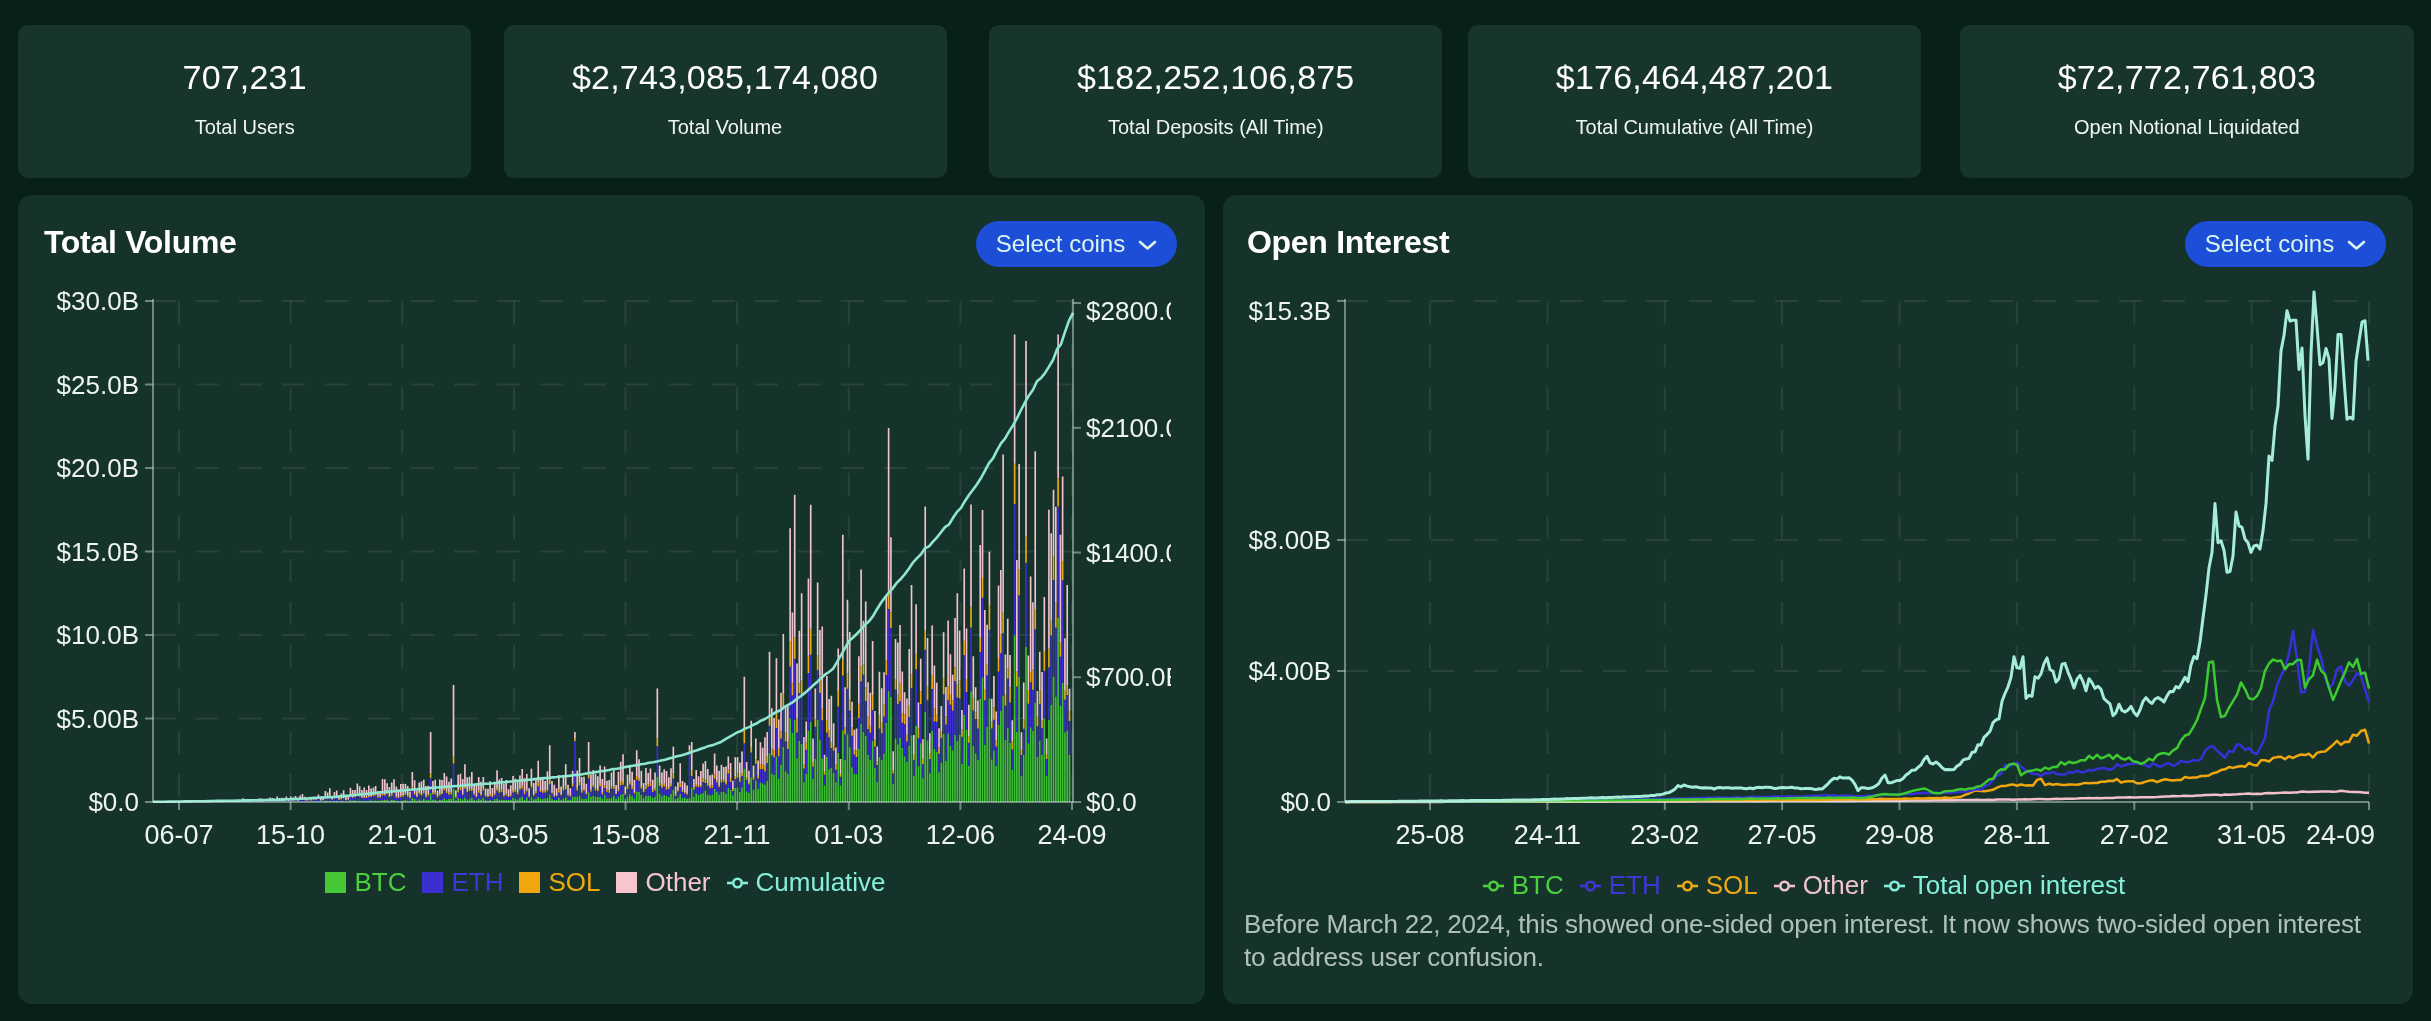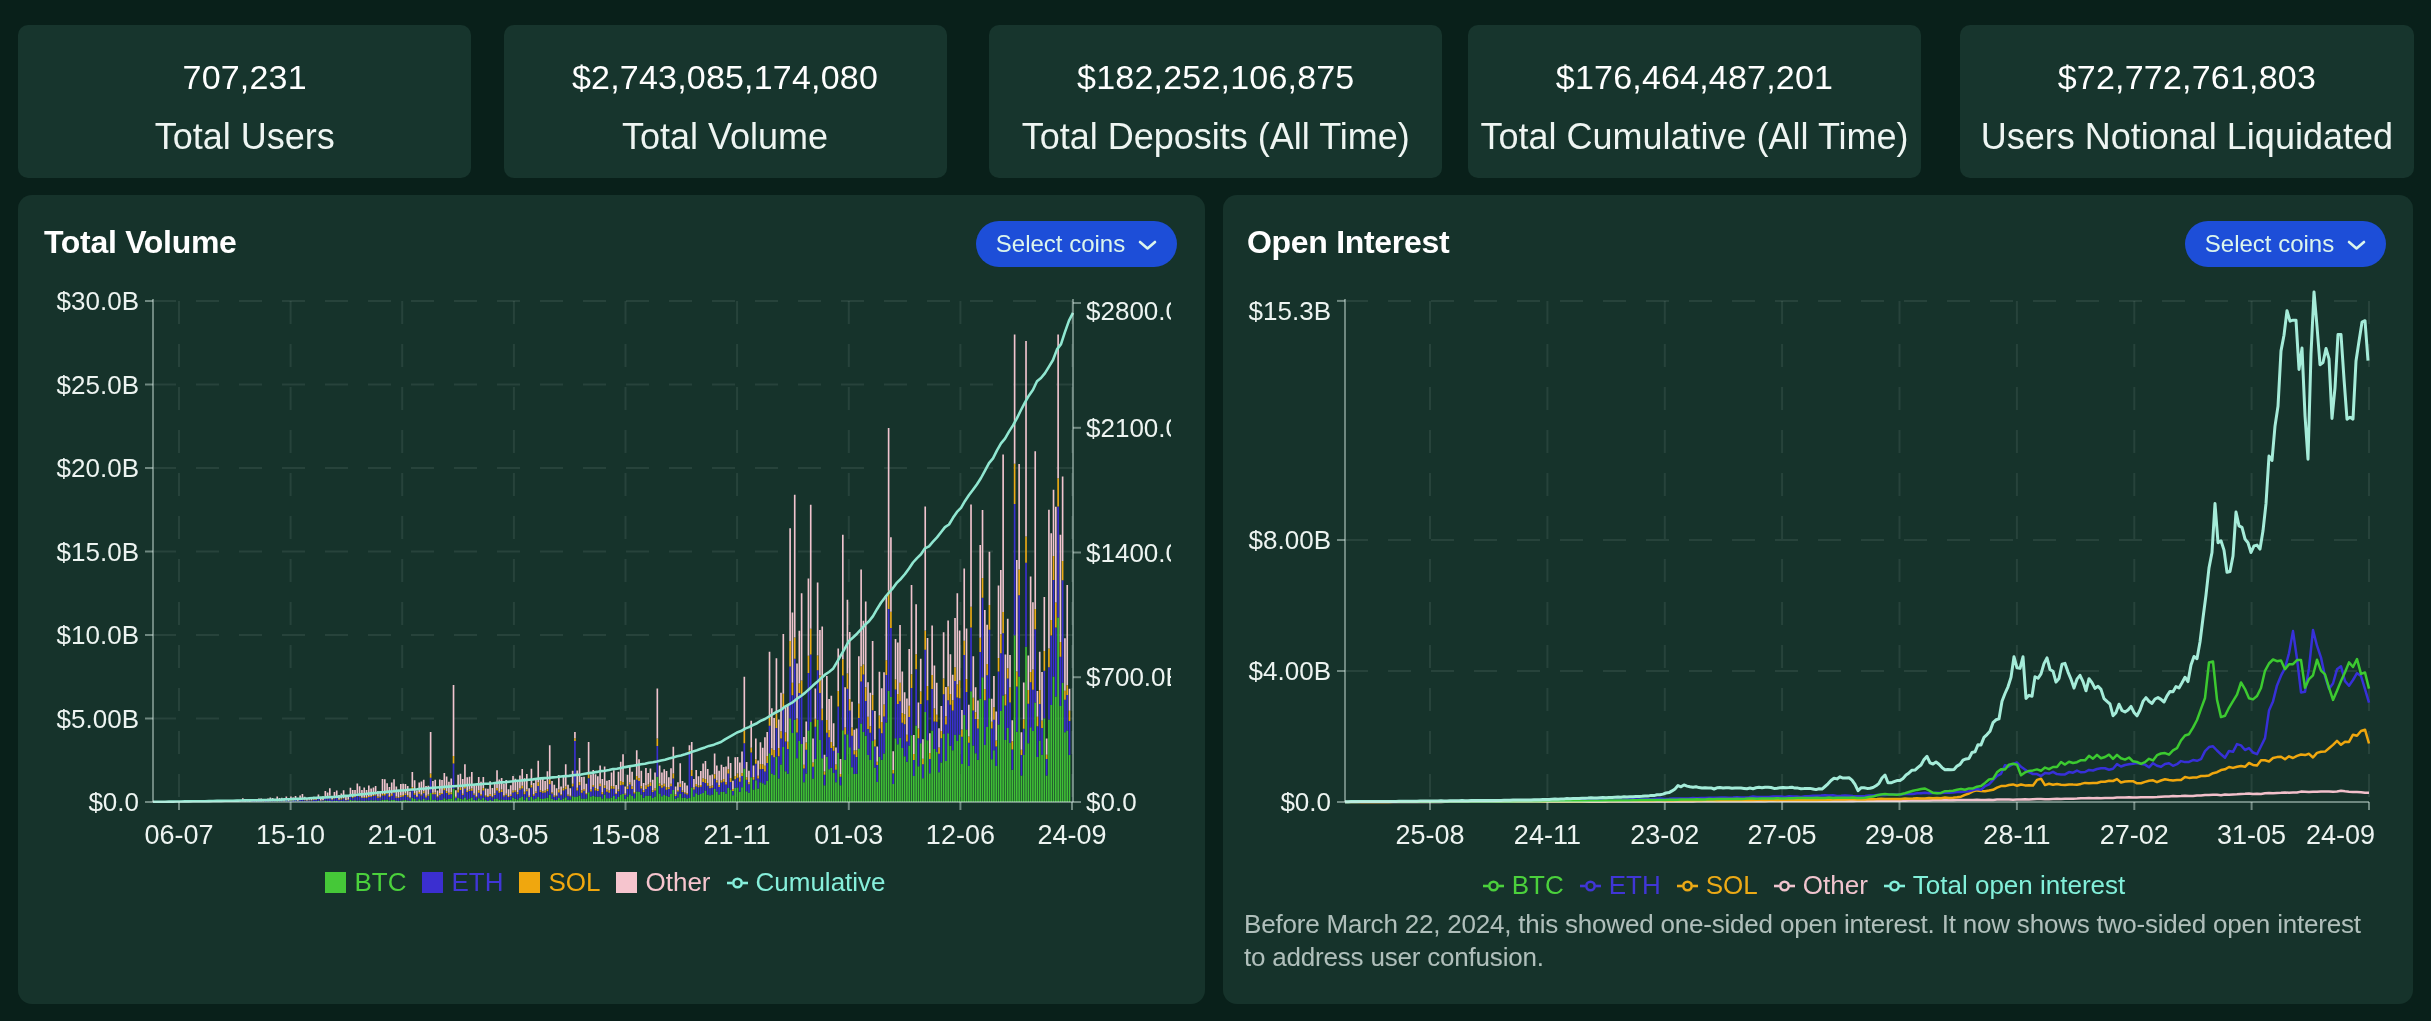--- a/index.html
+++ b/index.html
@@ -1,18 +1,18 @@
 <!DOCTYPE html>
 <html><head><meta charset="utf-8"><style>
 *{margin:0;padding:0;box-sizing:border-box}
 html,body{width:2431px;height:1021px;background:#09201a;overflow:hidden;
   font-family:"Liberation Sans",sans-serif;position:relative}
 .card{position:absolute;top:25px;height:153px;background:#17352d;border-radius:10px;text-align:center}
 .card .num{margin-top:33px;font-size:34px;font-weight:400;color:#ffffff;letter-spacing:0.2px}
-.card .lab{margin-top:19px;font-size:36px;color:#eef5f2}
+.card .lab{margin-top:19px;font-size:20px;color:#eef5f2}
 .panel{position:absolute;top:195px;height:809px;background:#16332b;border-radius:14px;overflow:hidden}
 .ptitle{position:absolute;top:224px;font-size:32px;letter-spacing:-0.3px;font-weight:700;color:#ffffff;z-index:3}
 .btn{position:absolute;top:221px;width:201px;height:46px;background:#1d4ed8;border-radius:23px;
   display:flex;align-items:center;justify-content:center;font-size:24px;color:#dcf5ec;z-index:3}
 .legend{position:absolute;display:flex;justify-content:center;align-items:center;
   font-size:26px;z-index:3}
 .litem{display:flex;align-items:center;margin:0 8px}
 .sq{width:21px;height:21px;display:inline-block;margin-right:8px}
 .foot{position:absolute;left:1244px;top:908px;width:1175px;font-size:26px;letter-spacing:-0.2px;line-height:33px;white-space:nowrap;color:rgba(236,245,242,0.72);z-index:3}
 svg.chart{position:absolute;z-index:1}
@@ -28,21 +28,21 @@
 <div class="card" style="left:989.1px;width:453.4px">
     <div class="num">$182,252,106,875</div>
     <div class="lab">Total Deposits (All Time)</div>
   </div>
 <div class="card" style="left:1468px;width:453px">
     <div class="num">$176,464,487,201</div>
     <div class="lab">Total Cumulative (All Time)</div>
   </div>
 <div class="card" style="left:1960.2px;width:453.4px">
     <div class="num">$72,772,761,803</div>
-    <div class="lab">Users Notional Liquidated</div>
+    <div class="lab">Open Notional Liquidated</div>
   </div>
 <div class="panel" style="left:18px;width:1187px"></div>
 <div class="panel" style="left:1223px;width:1190px"></div>
 <div class="ptitle" style="left:44px">Total Volume</div>
 <div class="ptitle" style="left:1247px">Open Interest</div>
 <div class="btn" style="left:976px">Select coins<svg width="19" height="11" viewBox="0 0 19 11" style="margin-left:13px;margin-top:3px">
       <path d="M2 2 L9.5 8.5 L17 2" fill="none" stroke="#dcf5ec" stroke-width="2.6" stroke-linecap="round" stroke-linejoin="round"></path>
     </svg></div>
 <div class="btn" style="left:2185px">Select coins<svg width="19" height="11" viewBox="0 0 19 11" style="margin-left:13px;margin-top:3px">
       <path d="M2 2 L9.5 8.5 L17 2" fill="none" stroke="#dcf5ec" stroke-width="2.6" stroke-linecap="round" stroke-linejoin="round"></path>

